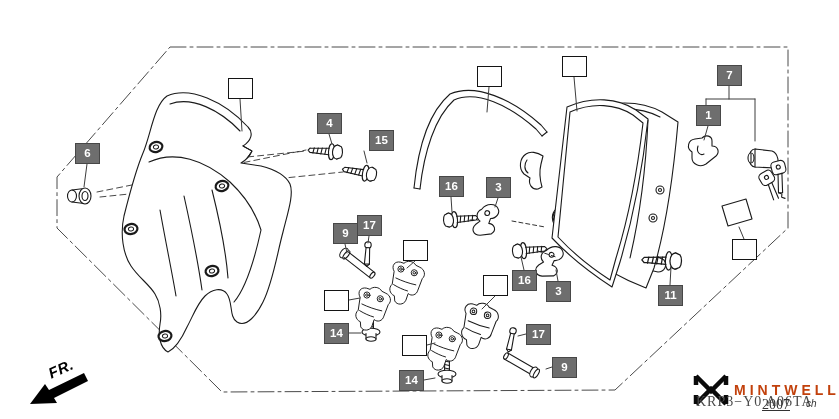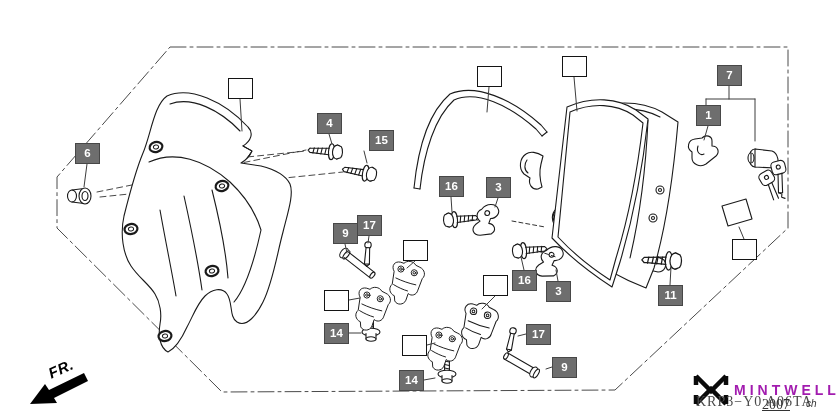--- a/index.html
+++ b/index.html
@@ -8,21 +8,21 @@
   svg.art{position:absolute;left:0;top:0;}
   .co{position:absolute;box-sizing:border-box;display:flex;align-items:center;justify-content:center;}
   .co.gray{width:25px;height:21px;background:#6e6e6e;border:1px solid #474747;
            color:#fff;font-size:11.5px;font-weight:bold;line-height:1;}
   .co.white{width:25px;height:21px;background:#fff;border:1.5px solid #141414;}
   .fr{position:absolute;left:20px;top:352px;width:100px;height:62px;}
   .fr-text{position:absolute;left:28px;top:8px;font-weight:bold;font-style:italic;
            font-size:15px;color:#000;transform:rotate(-24deg);letter-spacing:.5px;}
   .watermark{position:absolute;left:692px;top:368px;width:147px;height:50px;}
   .wm-brand{position:absolute;left:42px;top:14px;font-size:14px;font-weight:bold;
-            letter-spacing:4px;color:#a21caf;}
+            letter-spacing:4px;color:#c2410c;}
   .wm-code{position:absolute;left:4px;top:26px;font-family:"Liberation Serif",serif;
            font-size:14px;color:#4a4a4a;letter-spacing:1px;white-space:nowrap;}
   .wm-code2{position:absolute;left:70px;top:29px;font-family:"Liberation Serif",serif;
             font-size:14px;color:#333;text-decoration:underline;}
   .wm-code3{position:absolute;left:114px;top:30px;font-family:"Liberation Sans",sans-serif;
             font-size:10px;color:#333;font-style:italic;}
 </style>
 </head>
 <body>
 

